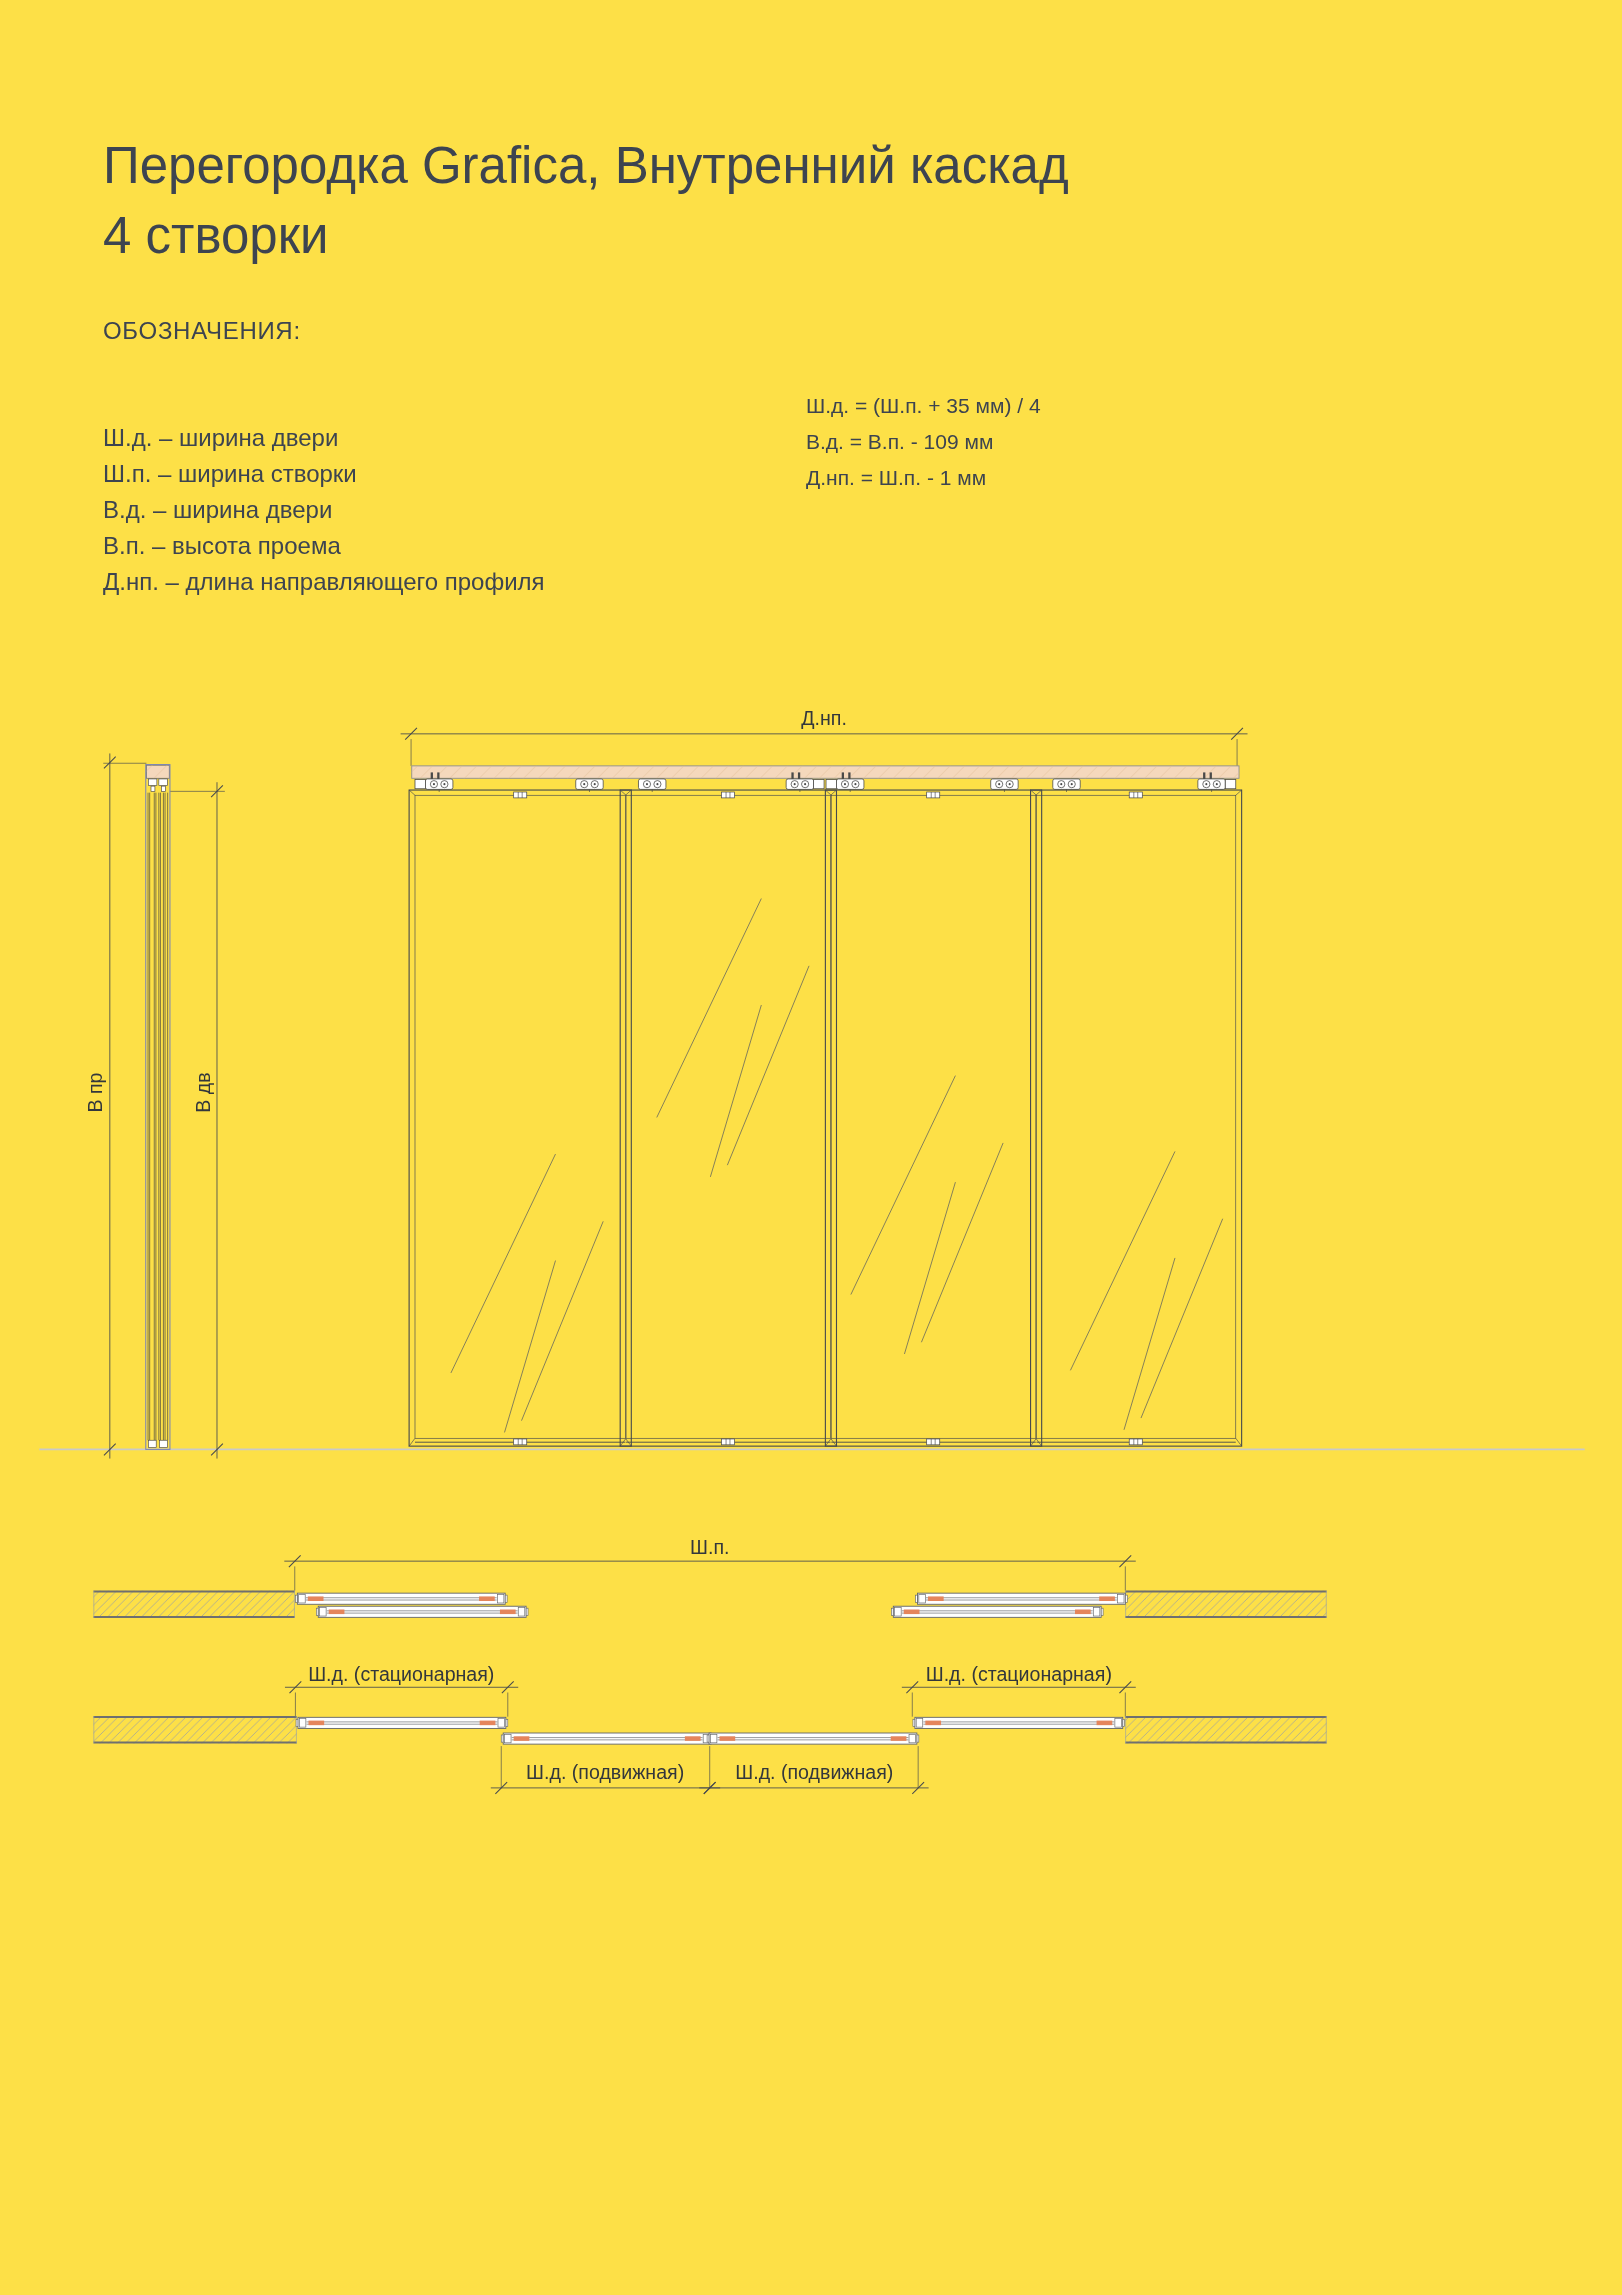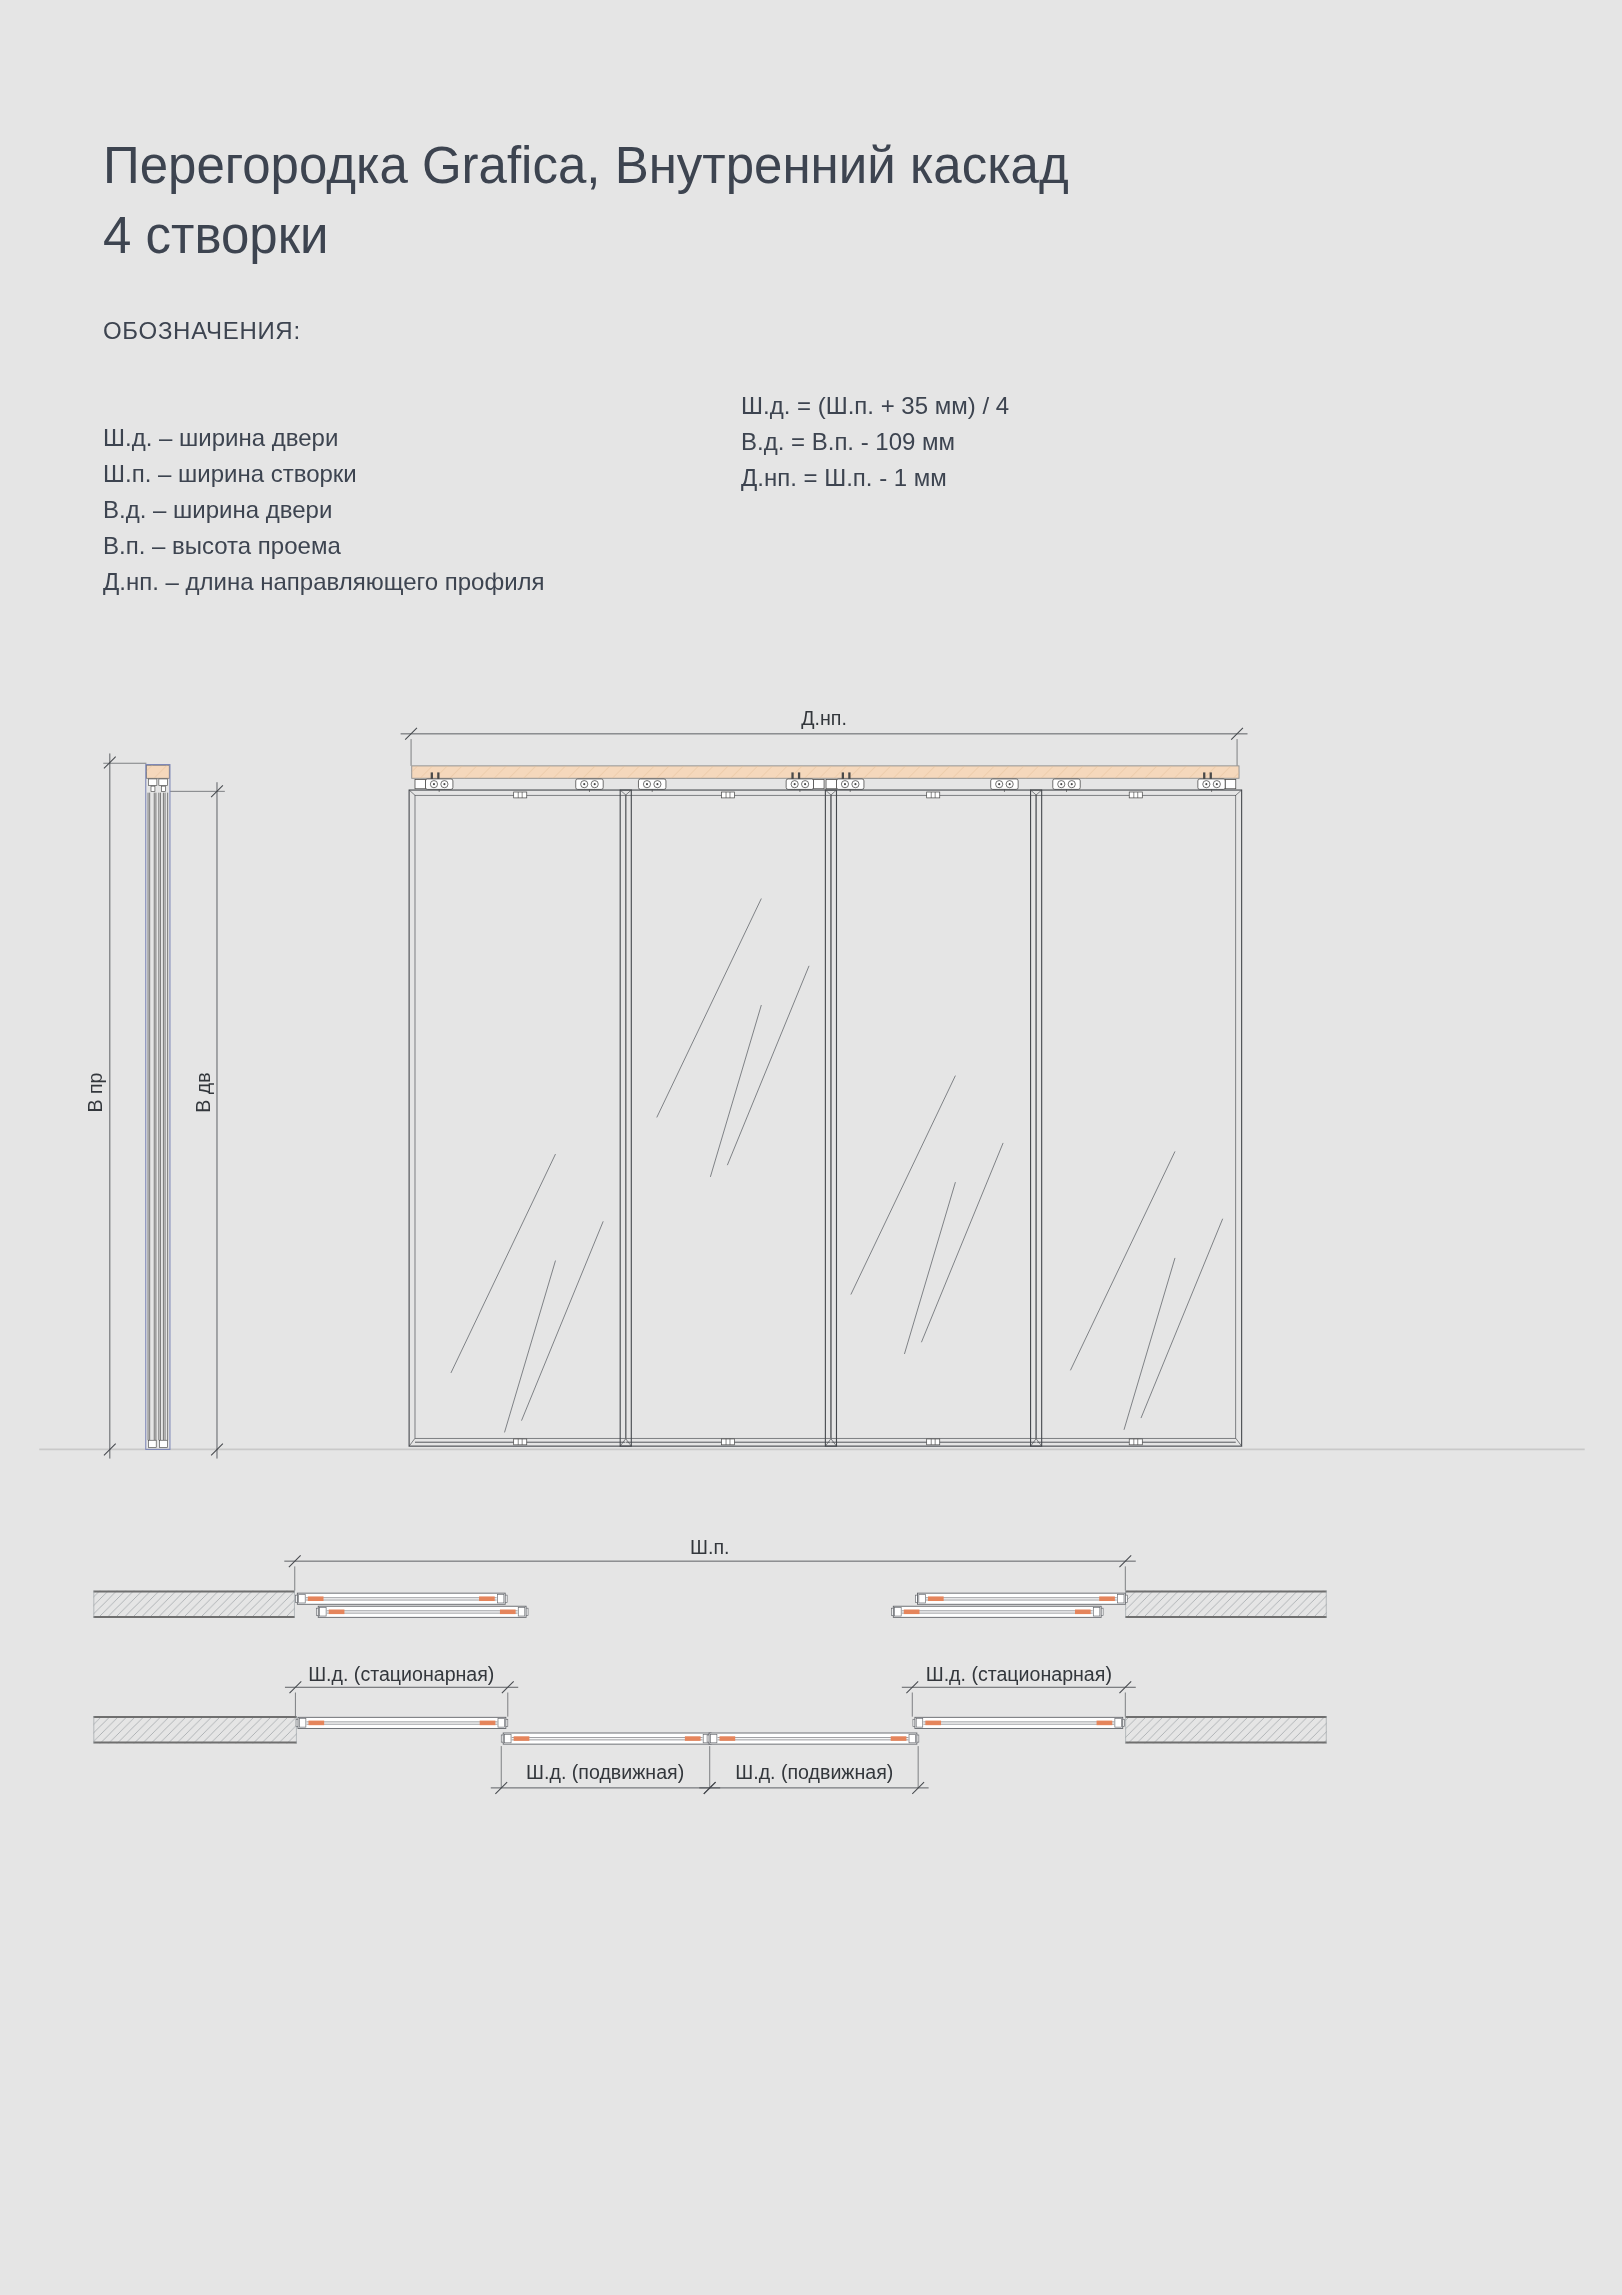--- a/index.html
+++ b/index.html
@@ -7,27 +7,27 @@
     --line:#46494e;
     --track-fill:#f5d8bc;
     --track-hatch:#e2bc97;
     --blue:#7b85b6;
     --orange:#e5855c;
     --wallhatch:#9aa0a4;
     --floor:#c9c9c9;
   }
   html,body{margin:0;padding:0;background:#fff;}
   .page{
-    position:relative;width:1622px;height:2295px;background:#e5e5e5;overflow:hidden;
+    position:relative;width:1622px;height:2295px;background:#fde047;overflow:hidden;
     font-family:"Liberation Sans", sans-serif;color:var(--text);
   }
   .title{position:absolute;left:103px;top:131px;font-size:51px;line-height:1.38;font-weight:400;color:var(--text);}
   .legend-heading{position:absolute;left:103px;top:317px;font-size:24px;letter-spacing:0.7px;}
   .legend-items{position:absolute;left:103px;top:388px;font-size:24px;line-height:36px;margin-top:32px;}
-  .formulas{position:absolute;left:741px;top:388px;font-size:24px;line-height:36px;}
+  .formulas{position:absolute;left:806px;top:388px;font-size:21px;line-height:36px;}
   svg.drawing{position:absolute;left:0;top:0;}
   svg text{font-family:"Liberation Sans", sans-serif;font-size:30px;fill:#33373c;}
 </style>
 </head>
 <body>
 
 <div class="page">
 
   <div class="title">
     <div>Перегородка Grafica, Внутренний каскад</div>

